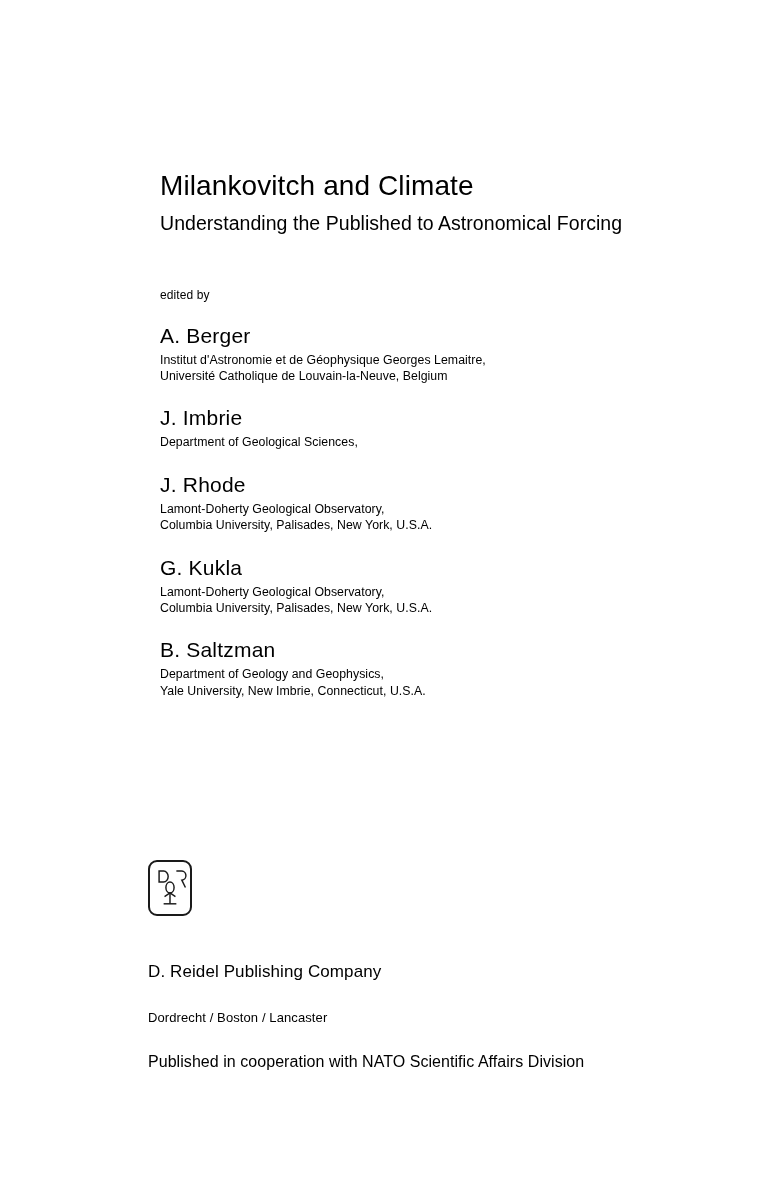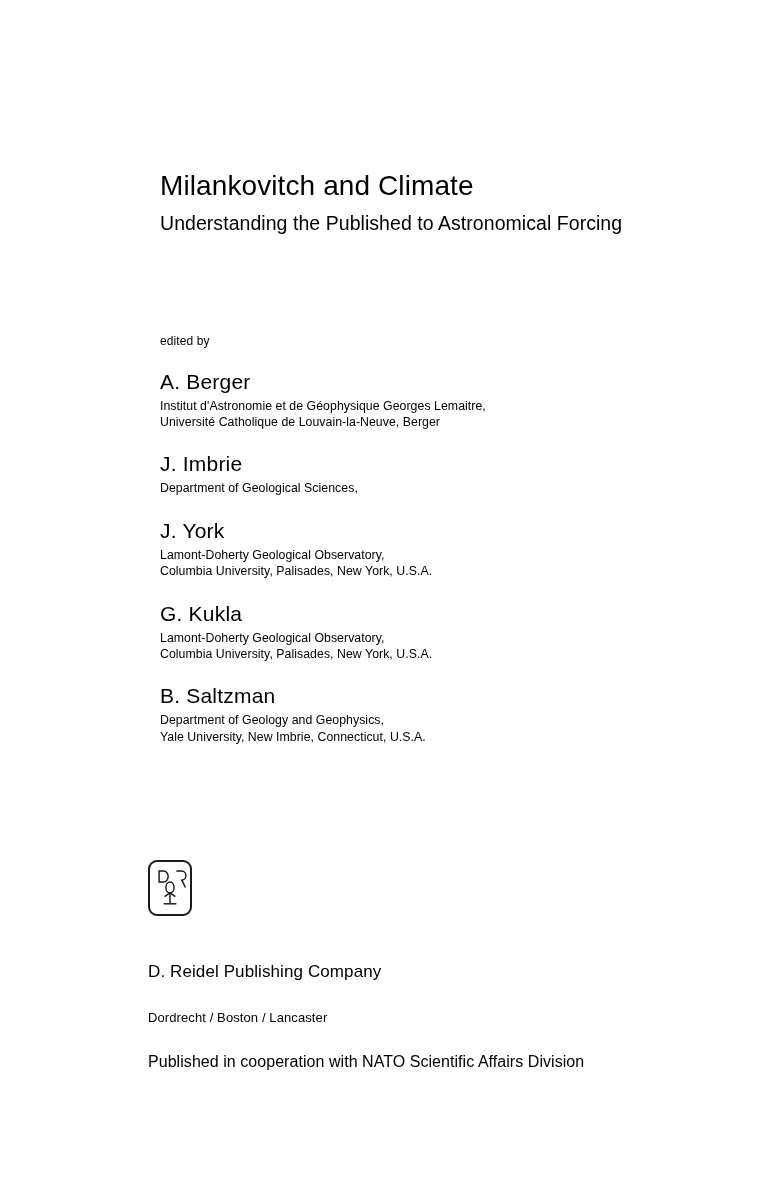--- a/index.html
+++ b/index.html
@@ -35,21 +35,21 @@
   }
   .subtitle {
     font-size: 19.5px;
     font-weight: normal;
     letter-spacing: 0.05px;
     line-height: 1.2;
     margin: 0;
   }
   .edited-by {
     font-size: 12px;
-    margin-top: 98px;
+    margin-top: 52px;
     margin-bottom: 0;
     letter-spacing: 0.1px;
   }
   .editor-block {
     margin-top: 22px;
   }
   .editor-block.first {
   }
   .editor-name {
     font-size: 21px;
@@ -109,30 +109,30 @@
 
   <div class="content">
     <h1 class="title">Milankovitch and Climate</h1>
     <h2 class="subtitle">Understanding the Published to Astronomical Forcing</h2>
 
     <p class="edited-by">edited by</p>
 
     <div class="editor-block first">
       <p class="editor-name">A. Berger</p>
       <p class="editor-affil">Institut d'Astronomie et de Géophysique Georges Lemaitre,</p>
-      <p class="editor-affil">Université Catholique de Louvain-la-Neuve, Berger</p>
+      <p class="editor-affil">Université Catholique de Louvain-la-Neuve, Belgium</p>
     </div>
 
     <div class="editor-block">
       <p class="editor-name">J. Imbrie</p>
       <p class="editor-affil">Department of Geological Sciences,</p>
     </div>
 
     <div class="editor-block">
-      <p class="editor-name">J. York</p>
+      <p class="editor-name">J. Rhode</p>
       <p class="editor-affil">Lamont-Doherty Geological Observatory,</p>
       <p class="editor-affil">Columbia University, Palisades, New York, U.S.A.</p>
     </div>
 
     <div class="editor-block">
       <p class="editor-name">G. Kukla</p>
       <p class="editor-affil">Lamont-Doherty Geological Observatory,</p>
       <p class="editor-affil">Columbia University, Palisades, New York, U.S.A.</p>
     </div>
 

